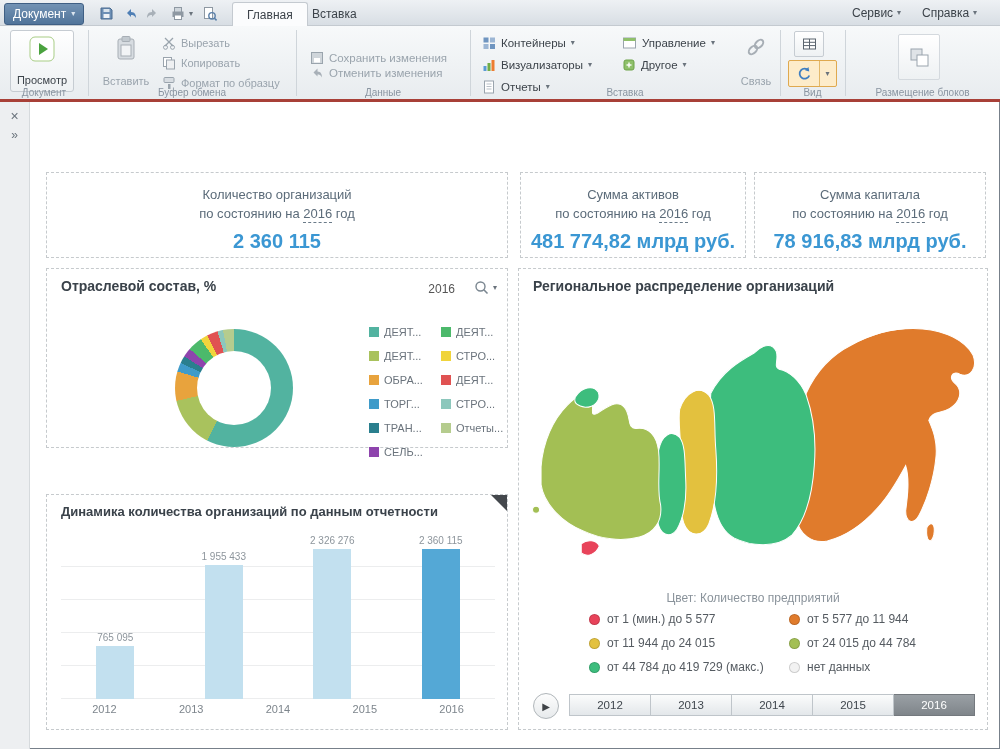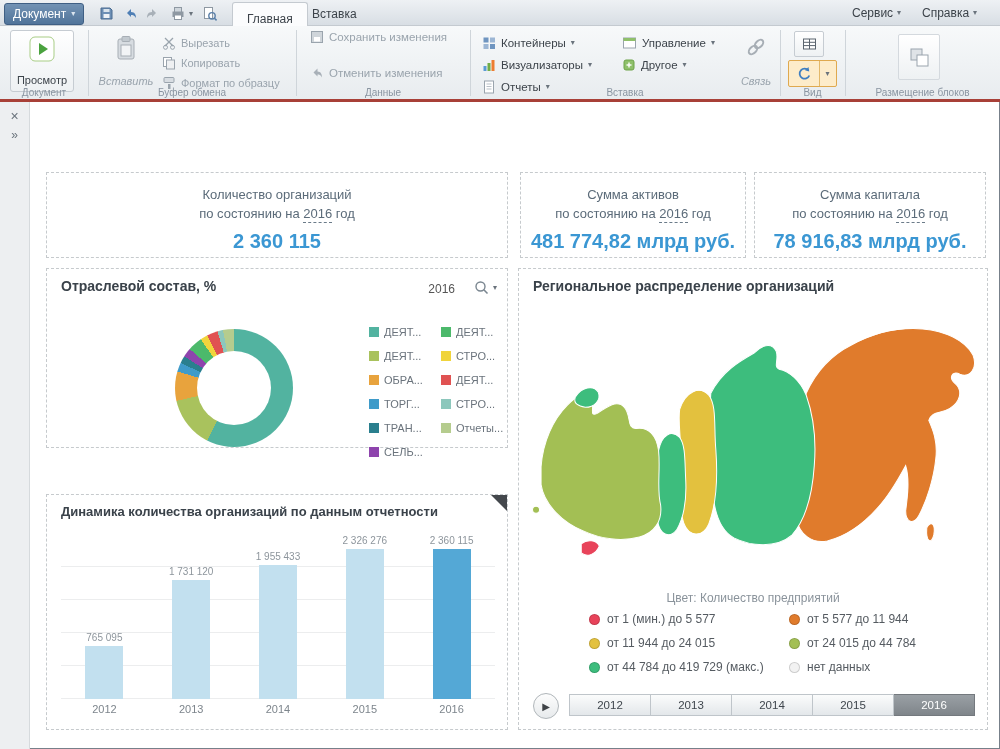--- a/index.html
+++ b/index.html
@@ -4,32 +4,32 @@
 <style>
   html,body{margin:0;padding:0;background:#fff;}
   body{width:1000px;height:749px;font-family:"Liberation Sans",sans-serif;overflow:hidden;}
   .app{position:relative;width:1000px;height:749px;box-shadow:inset 0 0 0 1px #77808a;background:#fff;}
 
   
   .tabbar{position:absolute;left:0;top:0;width:100%;height:26px;background:linear-gradient(#eef1f4,#d8dee4);border-bottom:1px solid #c4cad0;box-sizing:border-box;}
   .doc-btn{position:absolute;left:4px;top:3px;height:20px;padding:0 8px;display:flex;align-items:center;gap:5px;background:linear-gradient(#7292b4,#51749a);border:1px solid #3f5f84;border-radius:3px;color:#fff;font-size:12px;cursor:default;}
   .qa{position:absolute;top:4px;width:20px;height:19px;display:flex;align-items:center;justify-content:center;border-radius:2px;}
   .tab{position:absolute;top:2px;height:24px;padding:0 14px;display:flex;align-items:center;font-size:12px;color:#3c434a;box-sizing:border-box;}
-  .tab.active{background:#fbfcfd;border:1px solid #c4cad0;border-bottom:none;border-radius:3px 3px 0 0;align-items:flex-end;}
+  .tab.active{background:#fbfcfd;border:1px solid #c4cad0;border-bottom:none;border-radius:3px 3px 0 0;}
   .menu{position:absolute;top:0;height:26px;display:flex;align-items:center;gap:4px;font-size:12px;color:#3c434a;}
   .dd{font-size:8px;color:#6a737c;line-height:1;}
   .doc-btn .dd{color:#dce6f0;}
 
   
   .ribbon{position:absolute;left:0;top:26px;width:1000px;height:73px;background:linear-gradient(#f7f9fa,#e8ecef);}
   .gsep{position:absolute;top:4px;bottom:3px;width:1px;background:#cfd5da;}
   .grp-label{position:absolute;bottom:1px;font-size:10px;color:#8a95a1;text-align:center;}
   .big-btn{position:absolute;display:flex;flex-direction:column;align-items:center;justify-content:space-between;padding:5px 2px;border-radius:3px;font-size:11px;color:#3c434a;box-sizing:border-box;text-align:center;}
   .big-btn.framed{border:1px solid #c6ccd2;background:linear-gradient(#ffffff,#eef1f3);}
-  .big-btn.disabled{color:#9aa4ad;font-style:italic;}
+  .big-btn.disabled{color:#9aa4ad;}
   .small-btn{position:absolute;display:flex;align-items:center;gap:5px;font-size:11px;height:18px;color:#9aa4ad;}
   .ins-btn{position:absolute;display:flex;align-items:center;gap:5px;font-size:11.5px;height:18px;color:#3c434a;}
   .view-btn{position:absolute;display:flex;align-items:center;justify-content:center;border:1px solid #c6ccd2;border-radius:2px;background:linear-gradient(#fff,#eef1f3);}
   .view-split{position:absolute;display:flex;align-items:stretch;border:1px solid #dfa94f;border-radius:2px;background:#fdecca;}
   .view-split .ic{display:flex;align-items:center;justify-content:center;width:30px;}
   .view-split .arr{display:flex;align-items:center;justify-content:center;width:15px;border-left:1px solid #e3b869;}
   .accent{position:absolute;left:0;top:99px;width:100%;height:3px;background:#a84038;}
 
   
   .side{position:absolute;left:0;top:102px;width:30px;height:647px;background:#edeff1;border-right:1px solid #d6dadd;box-sizing:border-box;}
@@ -178,21 +178,21 @@
       <span>Копировать</span>
     </div>
     <div class="small-btn" style="left:162px;top:48px">
       <svg width="14" height="14">
           <rect x="2" y="1.5" width="10" height="5" rx="1" fill="#d8dde2" stroke="#9aa4ad"></rect>
           <rect x="6" y="8" width="2.5" height="5" fill="#9aa4ad"></rect>
         </svg>
       <span>Формат по образцу</span>
     </div>
 
-    <div class="small-btn" style="left:310px;top:2px;font-size:11.5px">
+    <div class="small-btn" style="left:310px;top:23px;font-size:11.5px">
       <svg width="14" height="14">
           <rect x="1.5" y="1.5" width="11" height="11" fill="#cfd5da" stroke="#9aa4ad"></rect>
           <rect x="4" y="7" width="6" height="4.5" fill="#fff"></rect>
         </svg>
       <span>Сохранить изменения</span>
     </div>
     <div class="small-btn" style="left:310px;top:38px;font-size:11.5px">
       <svg width="14" height="14">
           <path d="M3.5 6.5 L7.5 2.5 L7.5 5.5 C11 5.5 12 8.5 12 11.5 C10.7 9 9.3 8.5 7.5 8.5 L7.5 10.5 Z" fill="#a8b0b8"></path>
         </svg>
@@ -384,24 +384,20 @@
     </div>
   </div>
 
   <div class="block" style="left:46px;top:494px;width:462px;height:236px">
     <div class="corner"></div>
     <div class="panel-title small">Динамика количества организаций по данным отчетности</div>
     <div class="plot" id="barplot">
       <div class="bcol">
         <div class="bval">765 095</div>
         <div class="bar" style="height: 53px; background: rgb(194, 224, 239);"></div>
-      </div>
-      <div class="bcol">
-        <div class="bval">1 731 120</div>
-        <div class="bar" style="height: 119px; background: rgb(194, 224, 239);"></div>
       </div>
       <div class="bcol">
         <div class="bval">1 955 433</div>
         <div class="bar" style="height: 134px; background: rgb(194, 224, 239);"></div>
       </div>
       <div class="bcol">
         <div class="bval">2 326 276</div>
         <div class="bar" style="height: 160px; background: rgb(194, 224, 239);"></div>
       </div>
       <div class="bcol">

